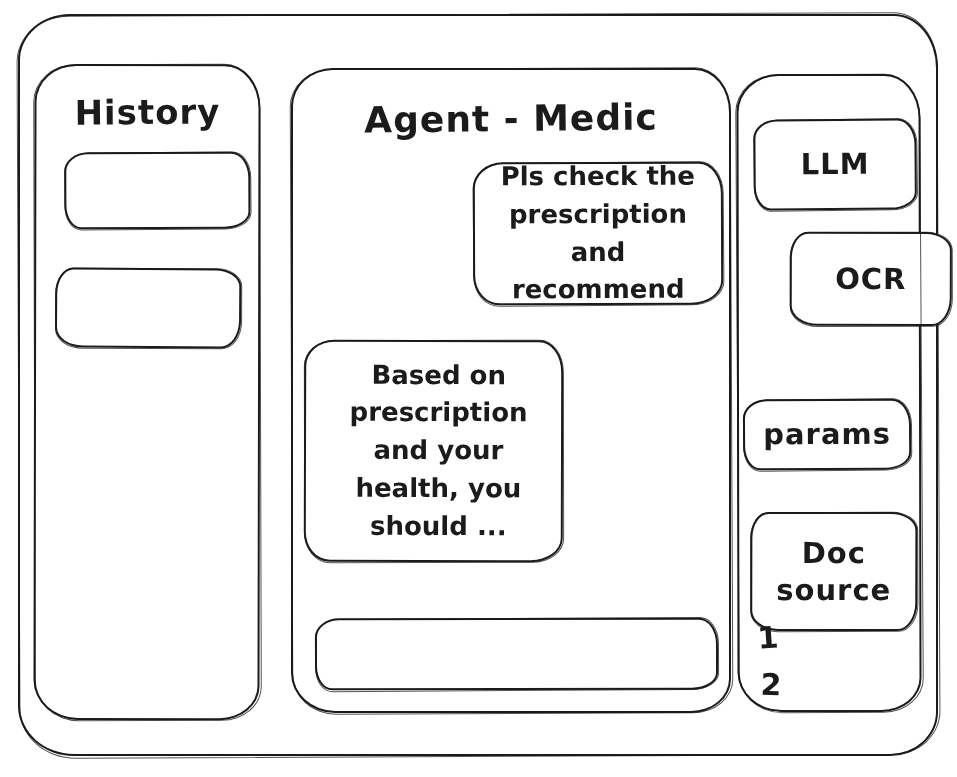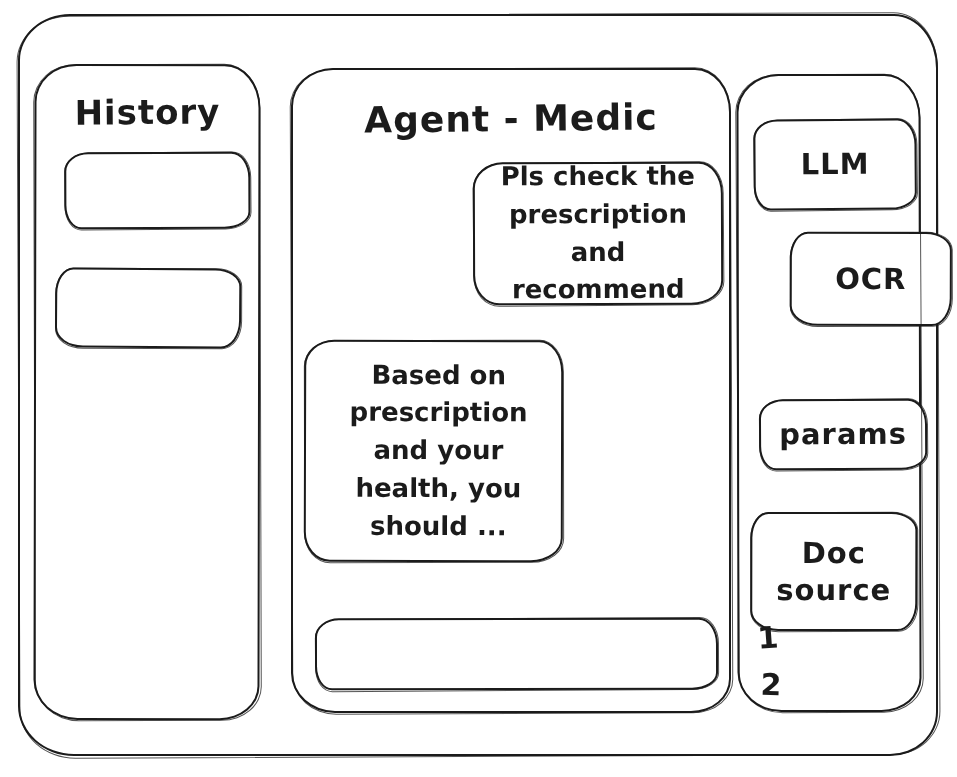--- a/index.html
+++ b/index.html
@@ -129,21 +129,21 @@
   <div class="sketch rPanel" style="left:737px; top:74px; width:184px; height:638px; transform:rotate(-0.1deg);">
 
     <div class="sketch rBox tool-btn" style="left:15px; top:43px; width:163px; height:91px; transform:rotate(-0.3deg);">
       <span>LLM</span>
     </div>
 
     <div class="sketch rBox2 tool-btn" style="left:15px; top:156px; width:162px; height:94px; transform:rotate(0.25deg);margin-left:36px;">
       <span>OCR</span>
     </div>
 
-    <div class="sketch rBox tool-btn" style="left:20px; top:323px; width:168px; height:71px; transform:rotate(-0.2deg);">
+    <div class="sketch rBox tool-btn" style="left:4px; top:323px; width:168px; height:71px; transform:rotate(-0.2deg);">
       <span>params</span>
     </div>
 
     <div class="sketch rBox2 tool-btn" style="left:11px; top:436px; width:167px; height:119px; transform:rotate(0.2deg);text-align:center;">
       <span>Doc source</span>
     </div>
 
     <div class="doc-num" style="left:18px; top:544px; transform:rotate(-4deg);">1</div>
     <div class="doc-num" style="left:21px; top:591px; transform:rotate(2deg);">2</div>
   </div>

